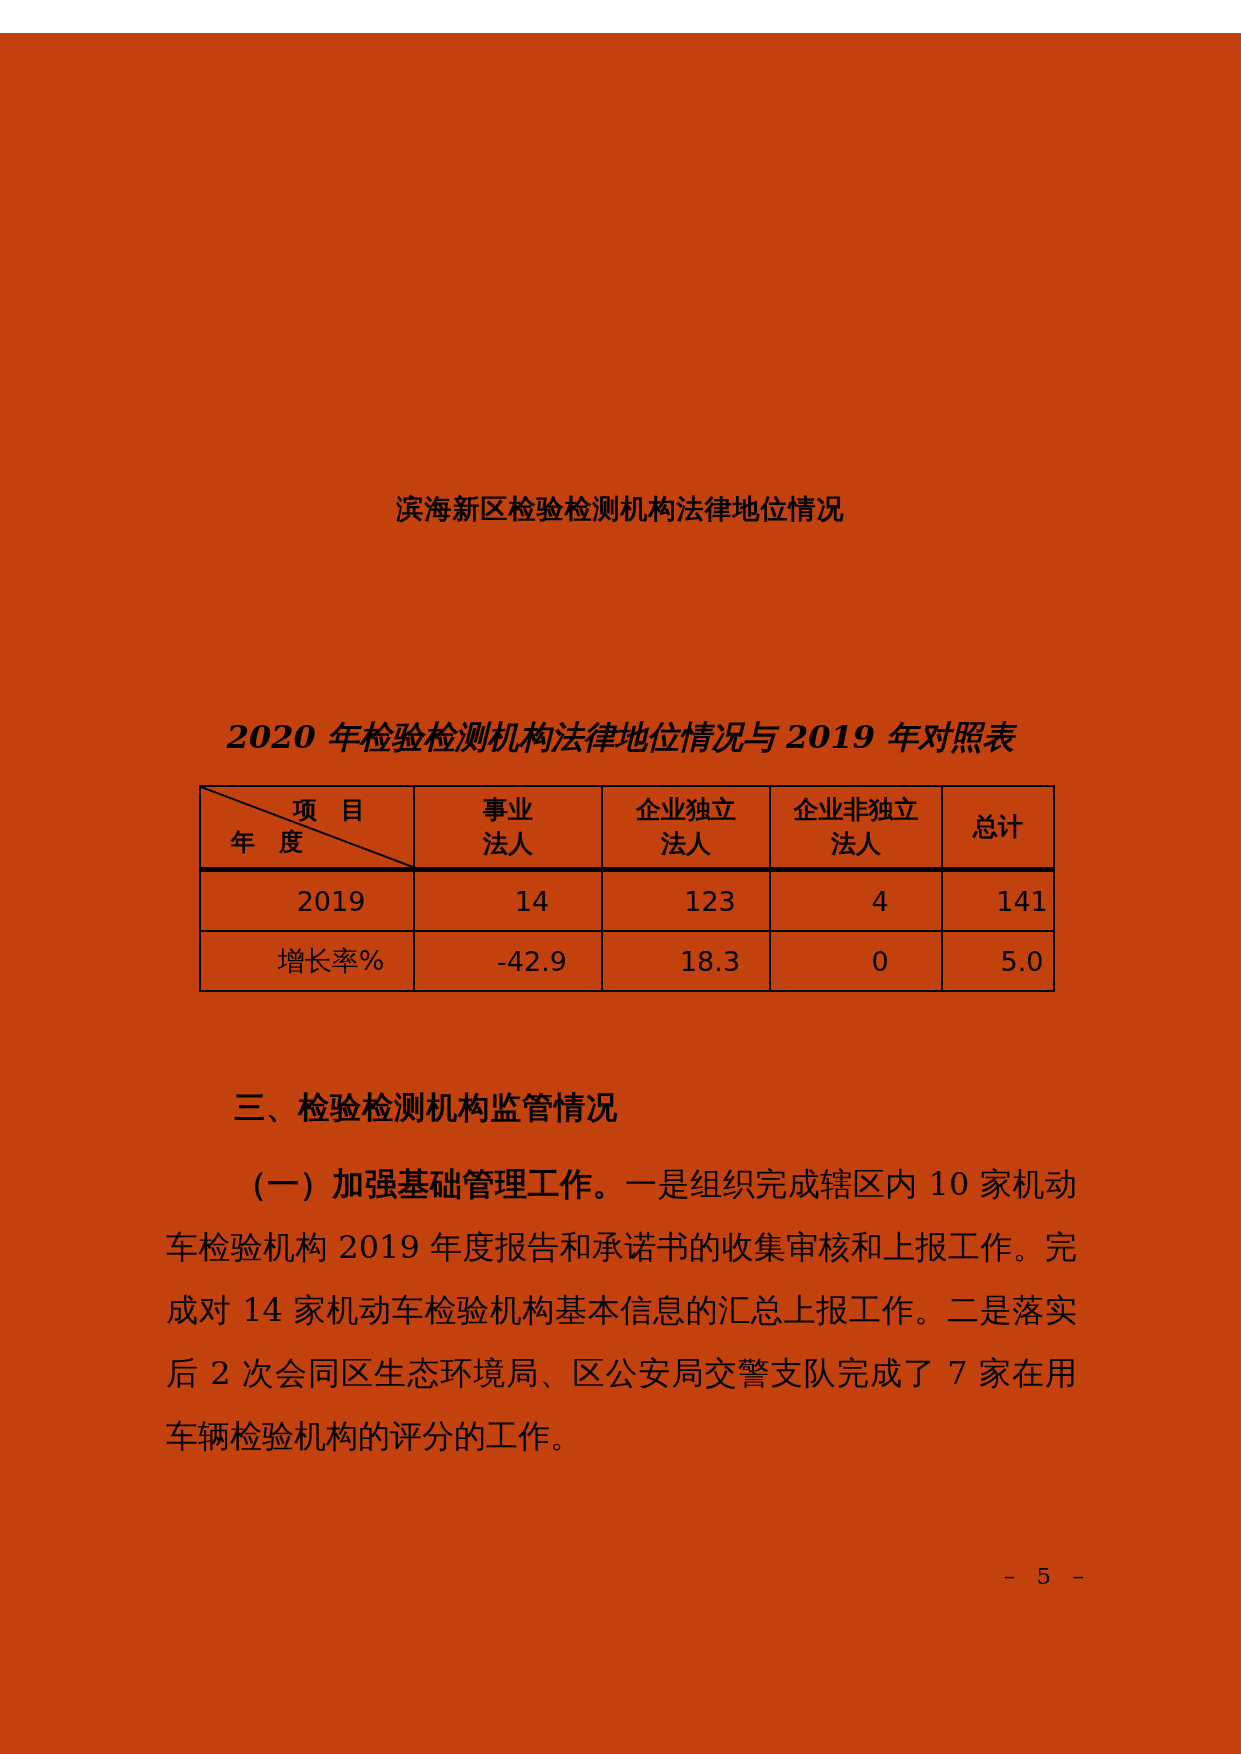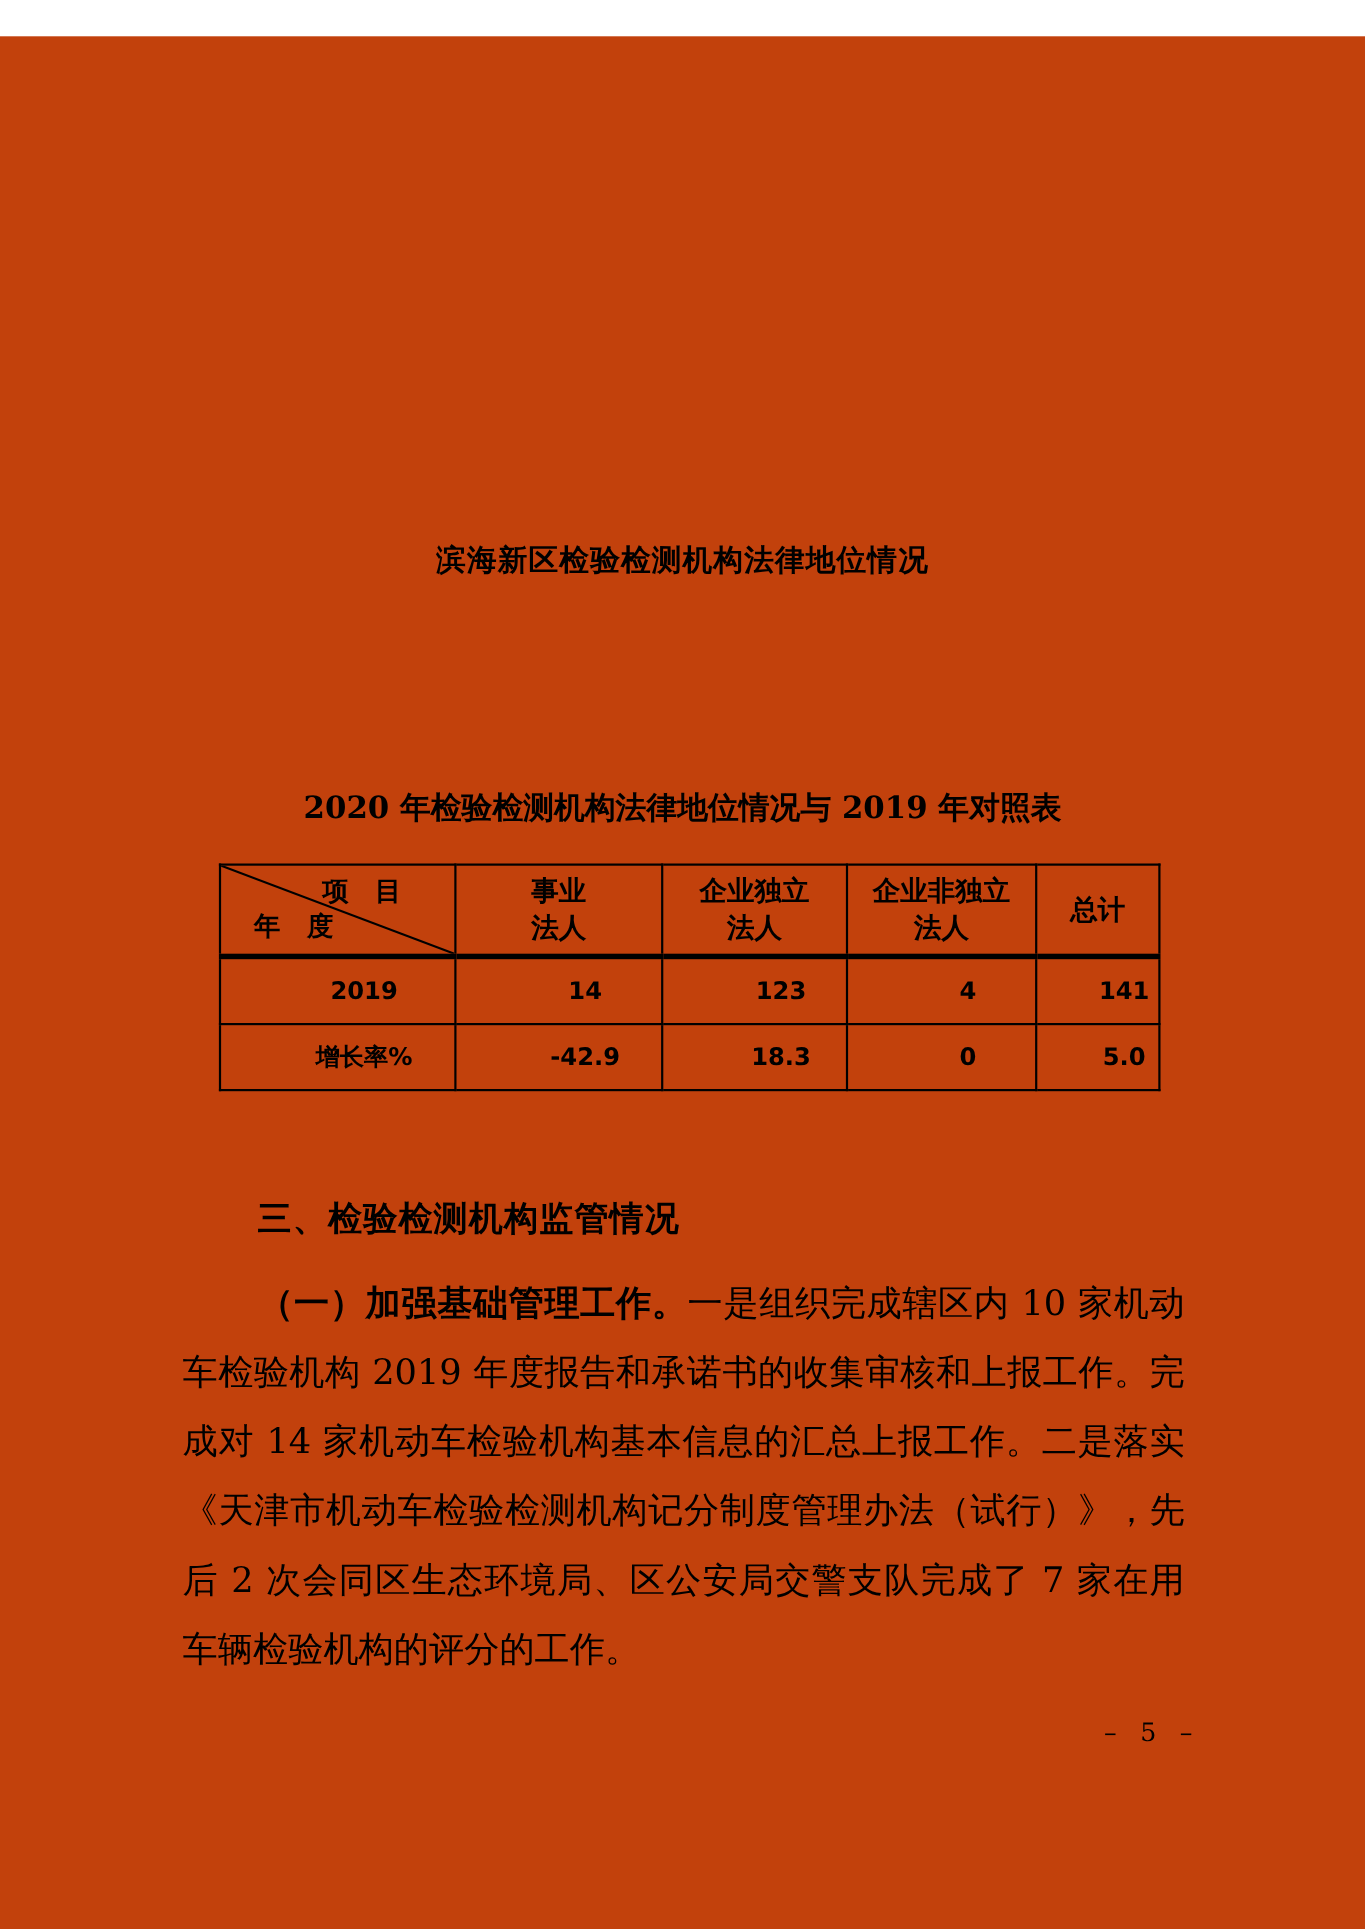--- a/index.html
+++ b/index.html
@@ -27,22 +27,23 @@
     letter-spacing: 1px;
   }
 
   
   .table-caption {
     position: absolute;
     top: 683px;
     left: 0;
     width: 100%;
     text-align: center;
-    font-size: 28px;
+    font-size: 32px;
     font-weight: bold;
+    font-style: italic;
   }
 
   
   .cmp-table {
     position: absolute;
     top: 752px;
     left: 199px;
     width: 854px;
     border-collapse: collapse;
     table-layout: fixed;
@@ -55,22 +56,22 @@
   }
   .cmp-table thead th {
     height: 80px;
     font-size: 25px;
     font-weight: bold;
     border-bottom-width: 5px;
     line-height: 1.35;
   }
   .cmp-table tbody td {
     height: 58px;
-    font-size: 22px;
-    font-weight: bold;
+    font-size: 27px;
+    font-weight: normal;
     font-family: "DejaVu Sans", "Liberation Sans", sans-serif;
     padding-left: 48px;
   }
   .corner-cell { position: relative; }
   .corner-cell svg { position: absolute; top: 0; left: 0; width: 100%; height: 100%; display: block; }
   .corner-label-tr { position: absolute; top: 7px; left: 92px; font-size: 24px; font-weight: bold; }
   .corner-label-bl { position: absolute; bottom: 9px; left: 30px; font-size: 24px; font-weight: bold; }
 
   
   .section-heading {
@@ -176,20 +177,19 @@
   </table>
 
   <h2 class="section-heading">三、检验检测机构监管情况</h2>
 
   <div class="body-par">
     <div class="line first">
       <span class="lead-bold">（一）加强基础管理工作。</span><span>一是组织完成辖区内 10 家机动</span>
     </div>
     <div class="line">车检验机构 2019 年度报告和承诺书的收集审核和上报工作。完</div>
     <div class="line">成对 14 家机动车检验机构基本信息的汇总上报工作。二是落实</div>
-    <div class="line">《天津市机动车检验检测机构记分制度管理办法（试行）》，先</div>
     <div class="line">后 2 次会同区生态环境局、区公安局交警支队完成了 7 家在用</div>
     <div class="line last">车辆检验机构的评分的工作。</div>
   </div>
 
   <div class="page-number">– 5 –</div>
 
 </div>
 
 </body></html>

